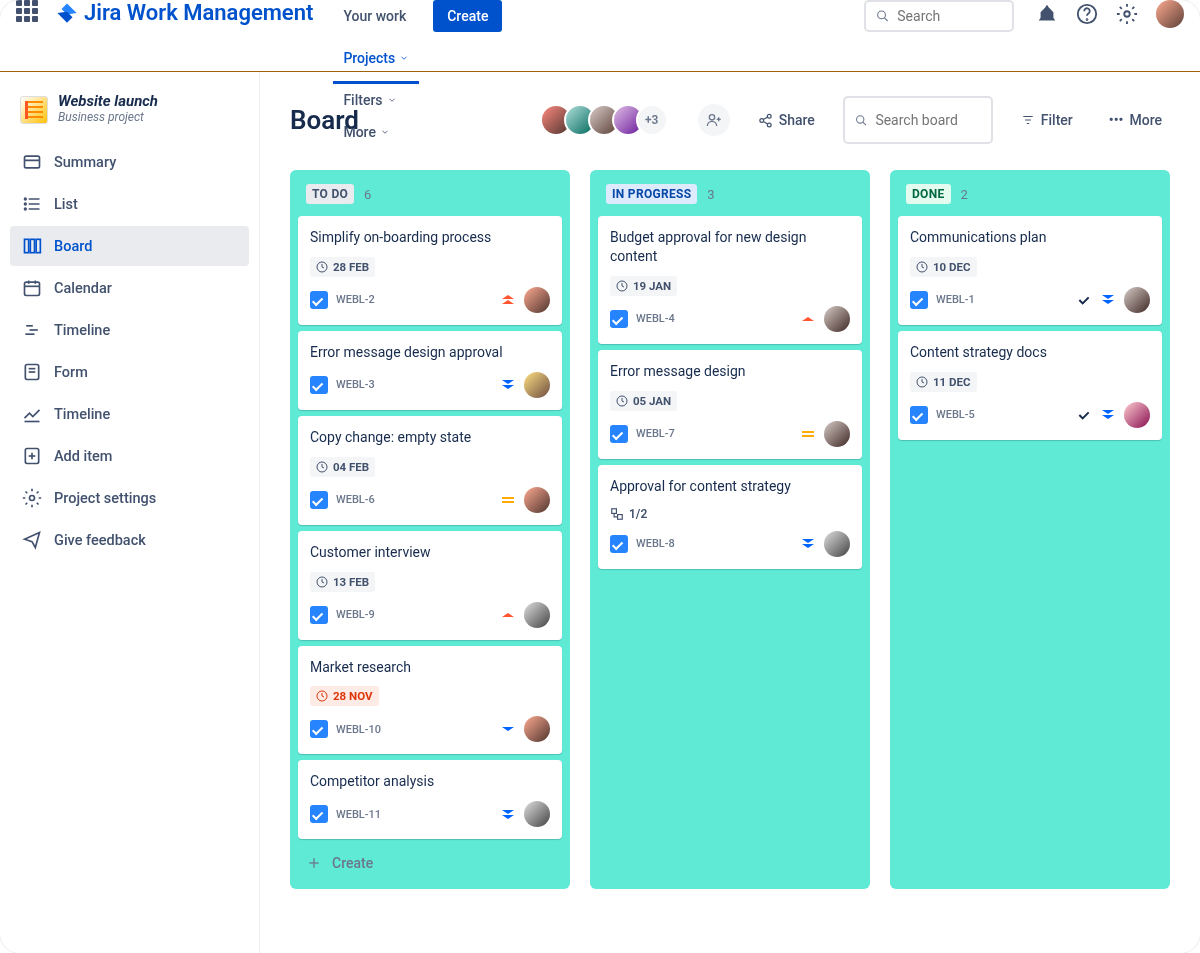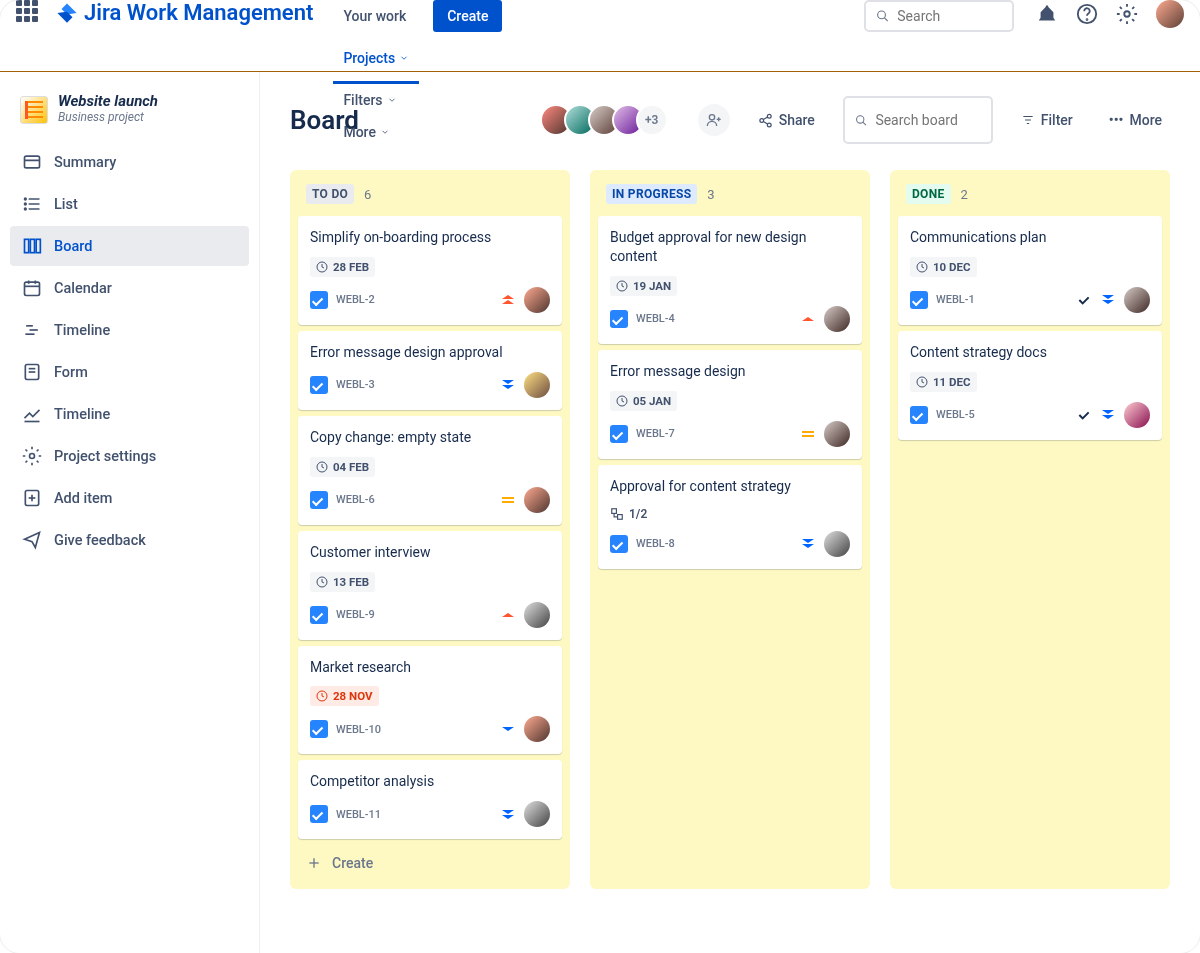--- a/index.html
+++ b/index.html
@@ -40,21 +40,21 @@
 .av.a2 { background: linear-gradient(135deg,#B2DFDB,#00695C); }
 .av.a3 { background: linear-gradient(135deg,#D7CCC8,#5D4037); }
 .av.a4 { background: linear-gradient(135deg,#E1BEE7,#6A1B9A); }
 .av.plus { background: #F4F5F7; color: #6B778C; font-size: 12px; display: flex; align-items: center; justify-content: center; font-weight: 600; }
 .add-people { width: 32px; height: 32px; border-radius: 50%; background: #F4F5F7; display: flex; align-items: center; justify-content: center; color: #6B778C; margin-left: 10px; cursor: pointer; }
 .hdr-btn { display: flex; align-items: center; gap: 6px; color: #42526E; font-size: 14px; cursor: pointer; padding: 6px 8px; font-weight: 500; }
 .search-board { display: flex; align-items: center; border: 2px solid #DFE1E6; border-radius: 5px; padding: 14px 10px; width: 150px; gap: 8px; }
 .search-board input { border: none; outline: none; width: 100%; font-size: 14px; }
 
 .columns { display: flex; gap: 20px; }
-.col { background: #fef9c3; border-radius: 6px; padding: 14px 8px 8px; width: 280px; }
+.col { background: #5eead4; border-radius: 6px; padding: 14px 8px 8px; width: 280px; }
 .col-head { display: flex; align-items: center; gap: 10px; padding: 0 8px 12px; }
 .col-title { font-size: 12px; font-weight: 700; padding: 3px 6px; border-radius: 3px; letter-spacing: 0.3px; }
 .col-title.todo { background: #E9EBEF; color: #42526E; }
 .col-title.progress { background: #DEEBFF; color: #0747A6; }
 .col-title.done { background: #E3FCEF; color: #006644; }
 .col-count { color: #6B778C; font-size: 13px; }
 
 .card { background: #fff; border-radius: 4px; box-shadow: 0 1px 1px rgba(9,30,66,0.2); padding: 12px; margin-bottom: 6px; cursor: pointer; }
 .card-title { font-size: 14px; color: #172B4D; margin-bottom: 10px; line-height: 1.35; }
 .chip { display: inline-flex; align-items: center; gap: 5px; background: #F4F5F7; padding: 3px 6px; border-radius: 3px; font-size: 11.5px; font-weight: 700; color: #42526E; margin-bottom: 10px; }
@@ -233,35 +233,35 @@
             <svg width="20" height="20" viewBox="0 0 24 24" fill="none" stroke="currentColor" stroke-width="2">
               <polyline points="3 17 9 11 13 15 21 7"></polyline>
               <polyline points="3 21 21 21"></polyline>
             </svg>
           </span>
           <span>Timeline</span>
         </div>
         <div class="side-item">
           <span class="side-icon">
             <svg width="20" height="20" viewBox="0 0 24 24" fill="none" stroke="currentColor" stroke-width="2">
-              <circle cx="12" cy="12" r="3"></circle>
-              <path d="M12 1v3M12 20v3M4.2 4.2l2.1 2.1M17.7 17.7l2.1 2.1M1 12h3M20 12h3M4.2 19.8l2.1-2.1M17.7 6.3l2.1-2.1"></path>
-            </svg>
-          </span>
-          <span>Project settings</span>
-        </div>
-        <div class="side-item">
-          <span class="side-icon">
-            <svg width="20" height="20" viewBox="0 0 24 24" fill="none" stroke="currentColor" stroke-width="2">
               <rect x="4" y="3" width="16" height="18" rx="2"></rect>
               <line x1="12" y1="8" x2="12" y2="16"></line>
               <line x1="8" y1="12" x2="16" y2="12"></line>
             </svg>
           </span>
           <span>Add item</span>
+        </div>
+        <div class="side-item">
+          <span class="side-icon">
+            <svg width="20" height="20" viewBox="0 0 24 24" fill="none" stroke="currentColor" stroke-width="2">
+              <circle cx="12" cy="12" r="3"></circle>
+              <path d="M12 1v3M12 20v3M4.2 4.2l2.1 2.1M17.7 17.7l2.1 2.1M1 12h3M20 12h3M4.2 19.8l2.1-2.1M17.7 6.3l2.1-2.1"></path>
+            </svg>
+          </span>
+          <span>Project settings</span>
         </div>
         <div class="side-item">
           <span class="side-icon">
             <svg width="20" height="20" viewBox="0 0 24 24" fill="none" stroke="currentColor" stroke-width="2">
               <path d="M3 11l18-8-5 18-4-7z"></path>
             </svg>
           </span>
           <span>Give feedback</span>
         </div>
       </div>

